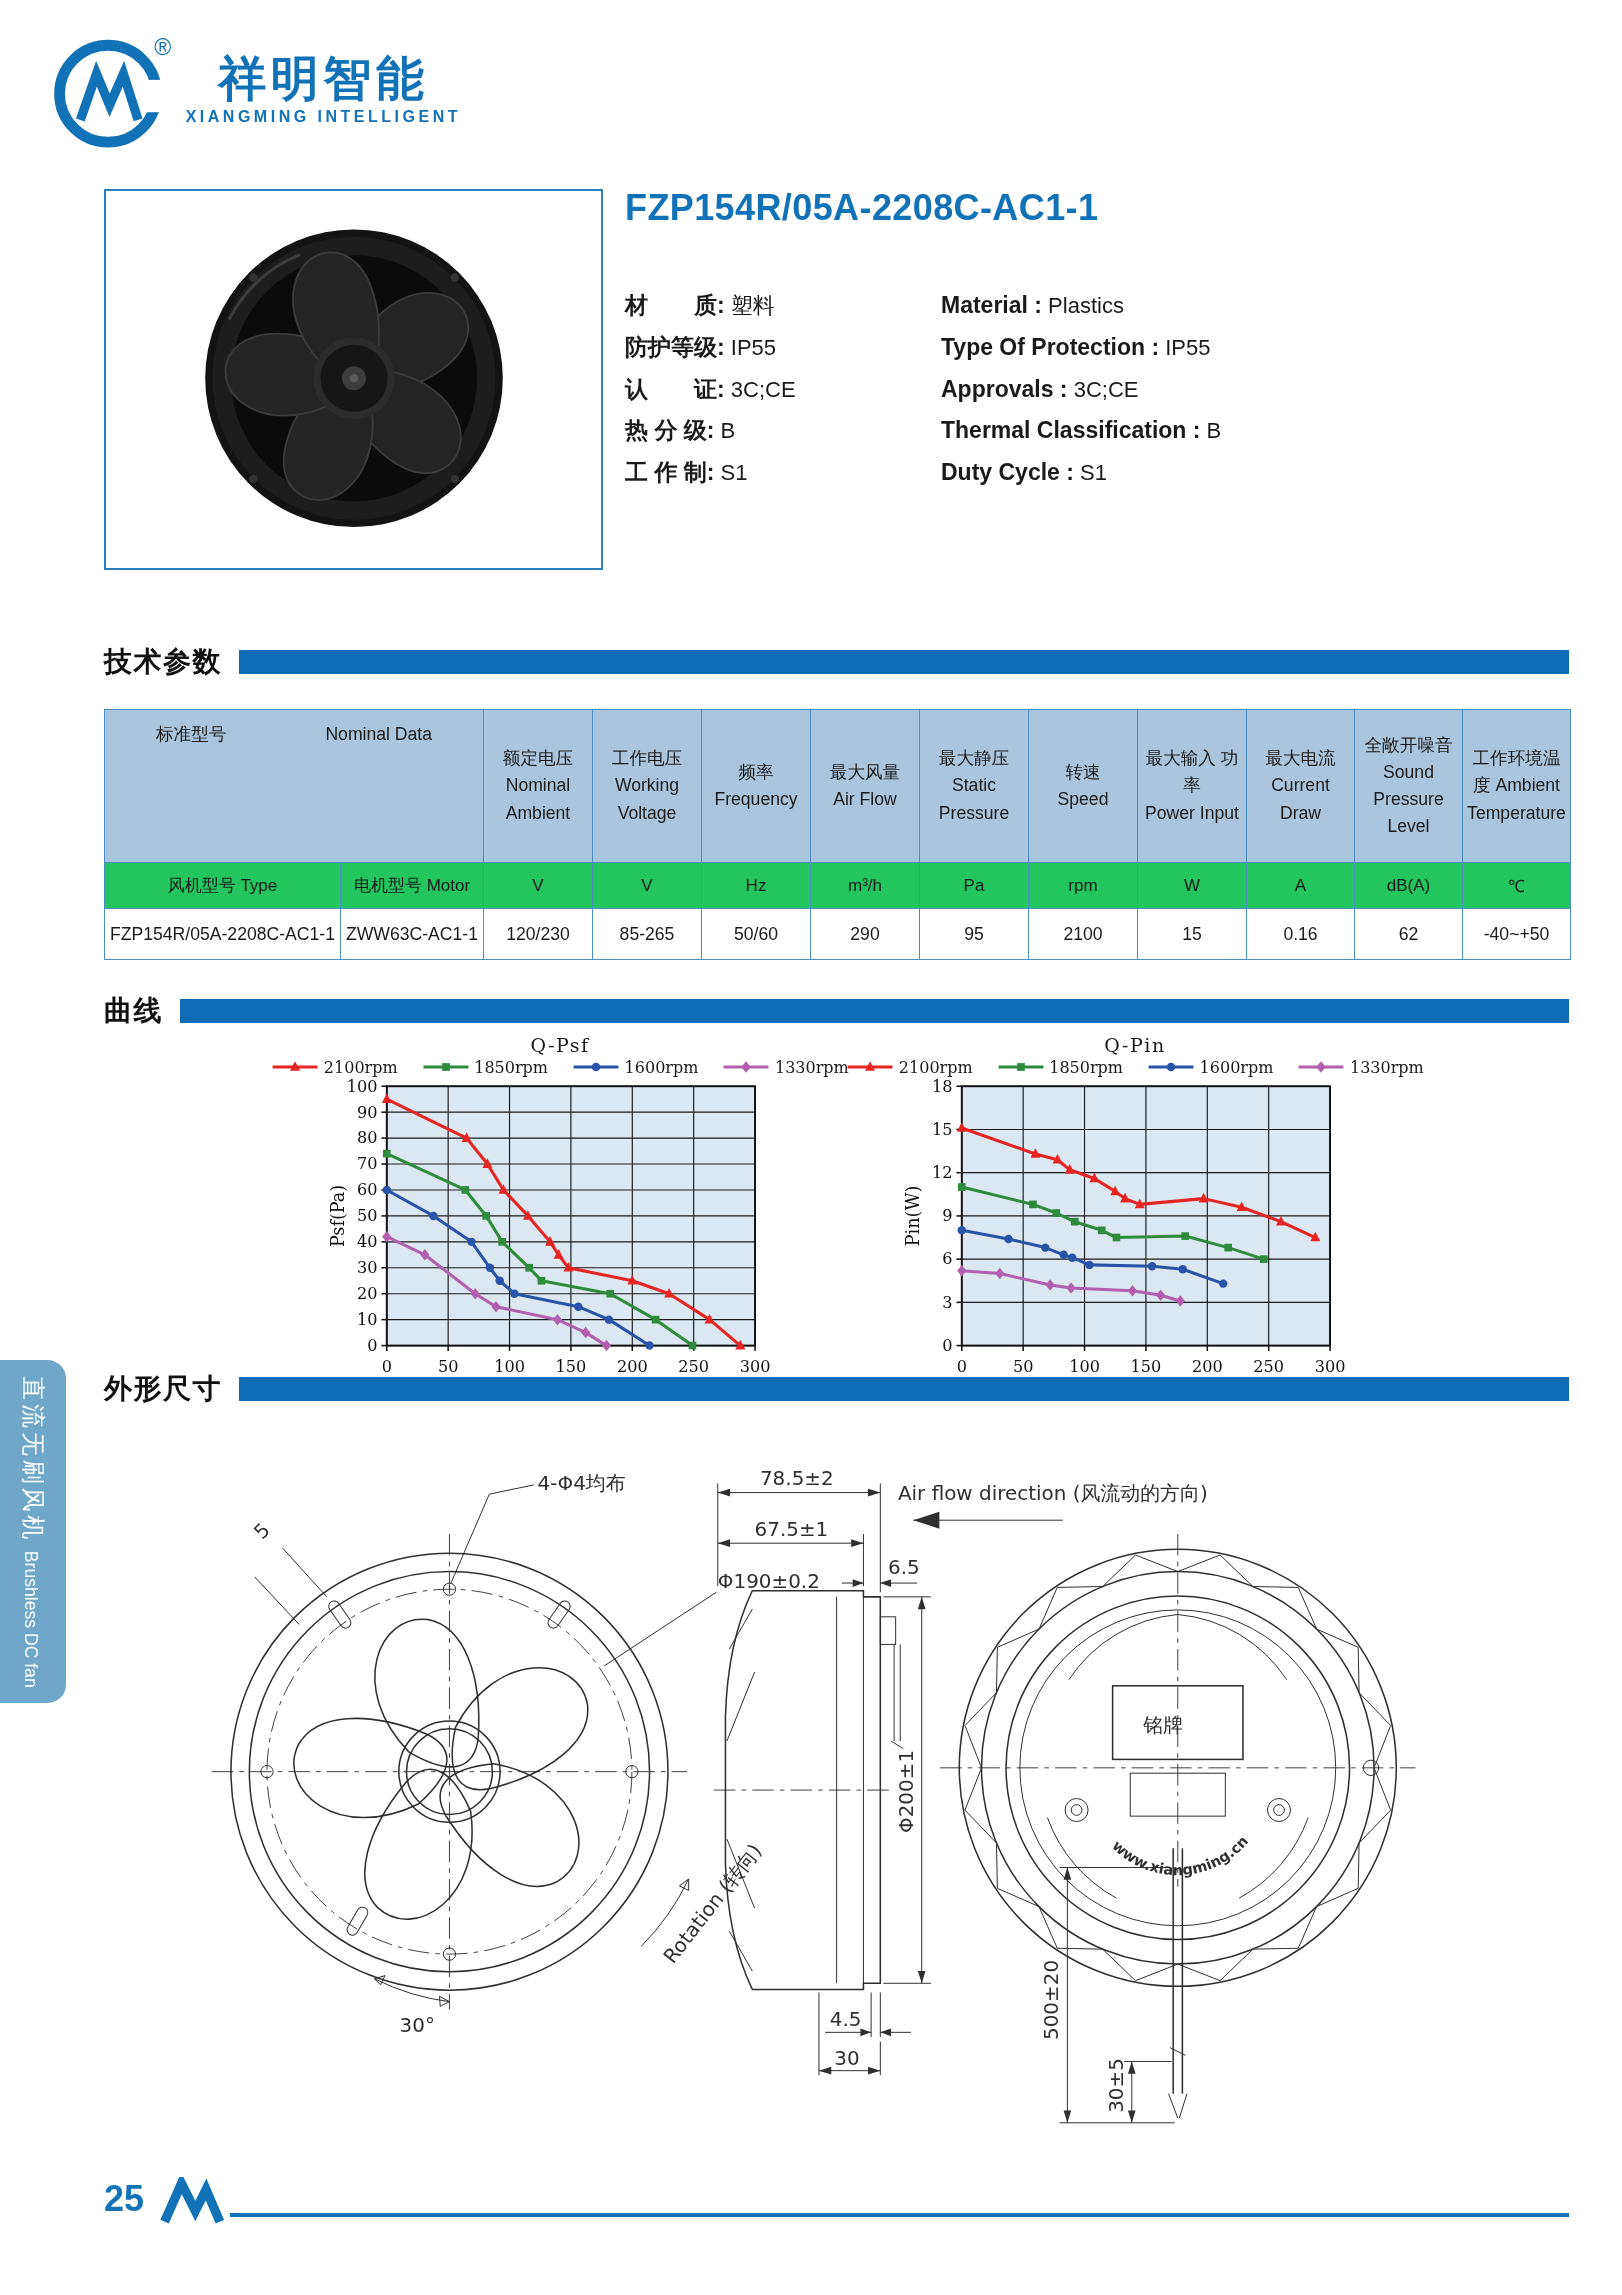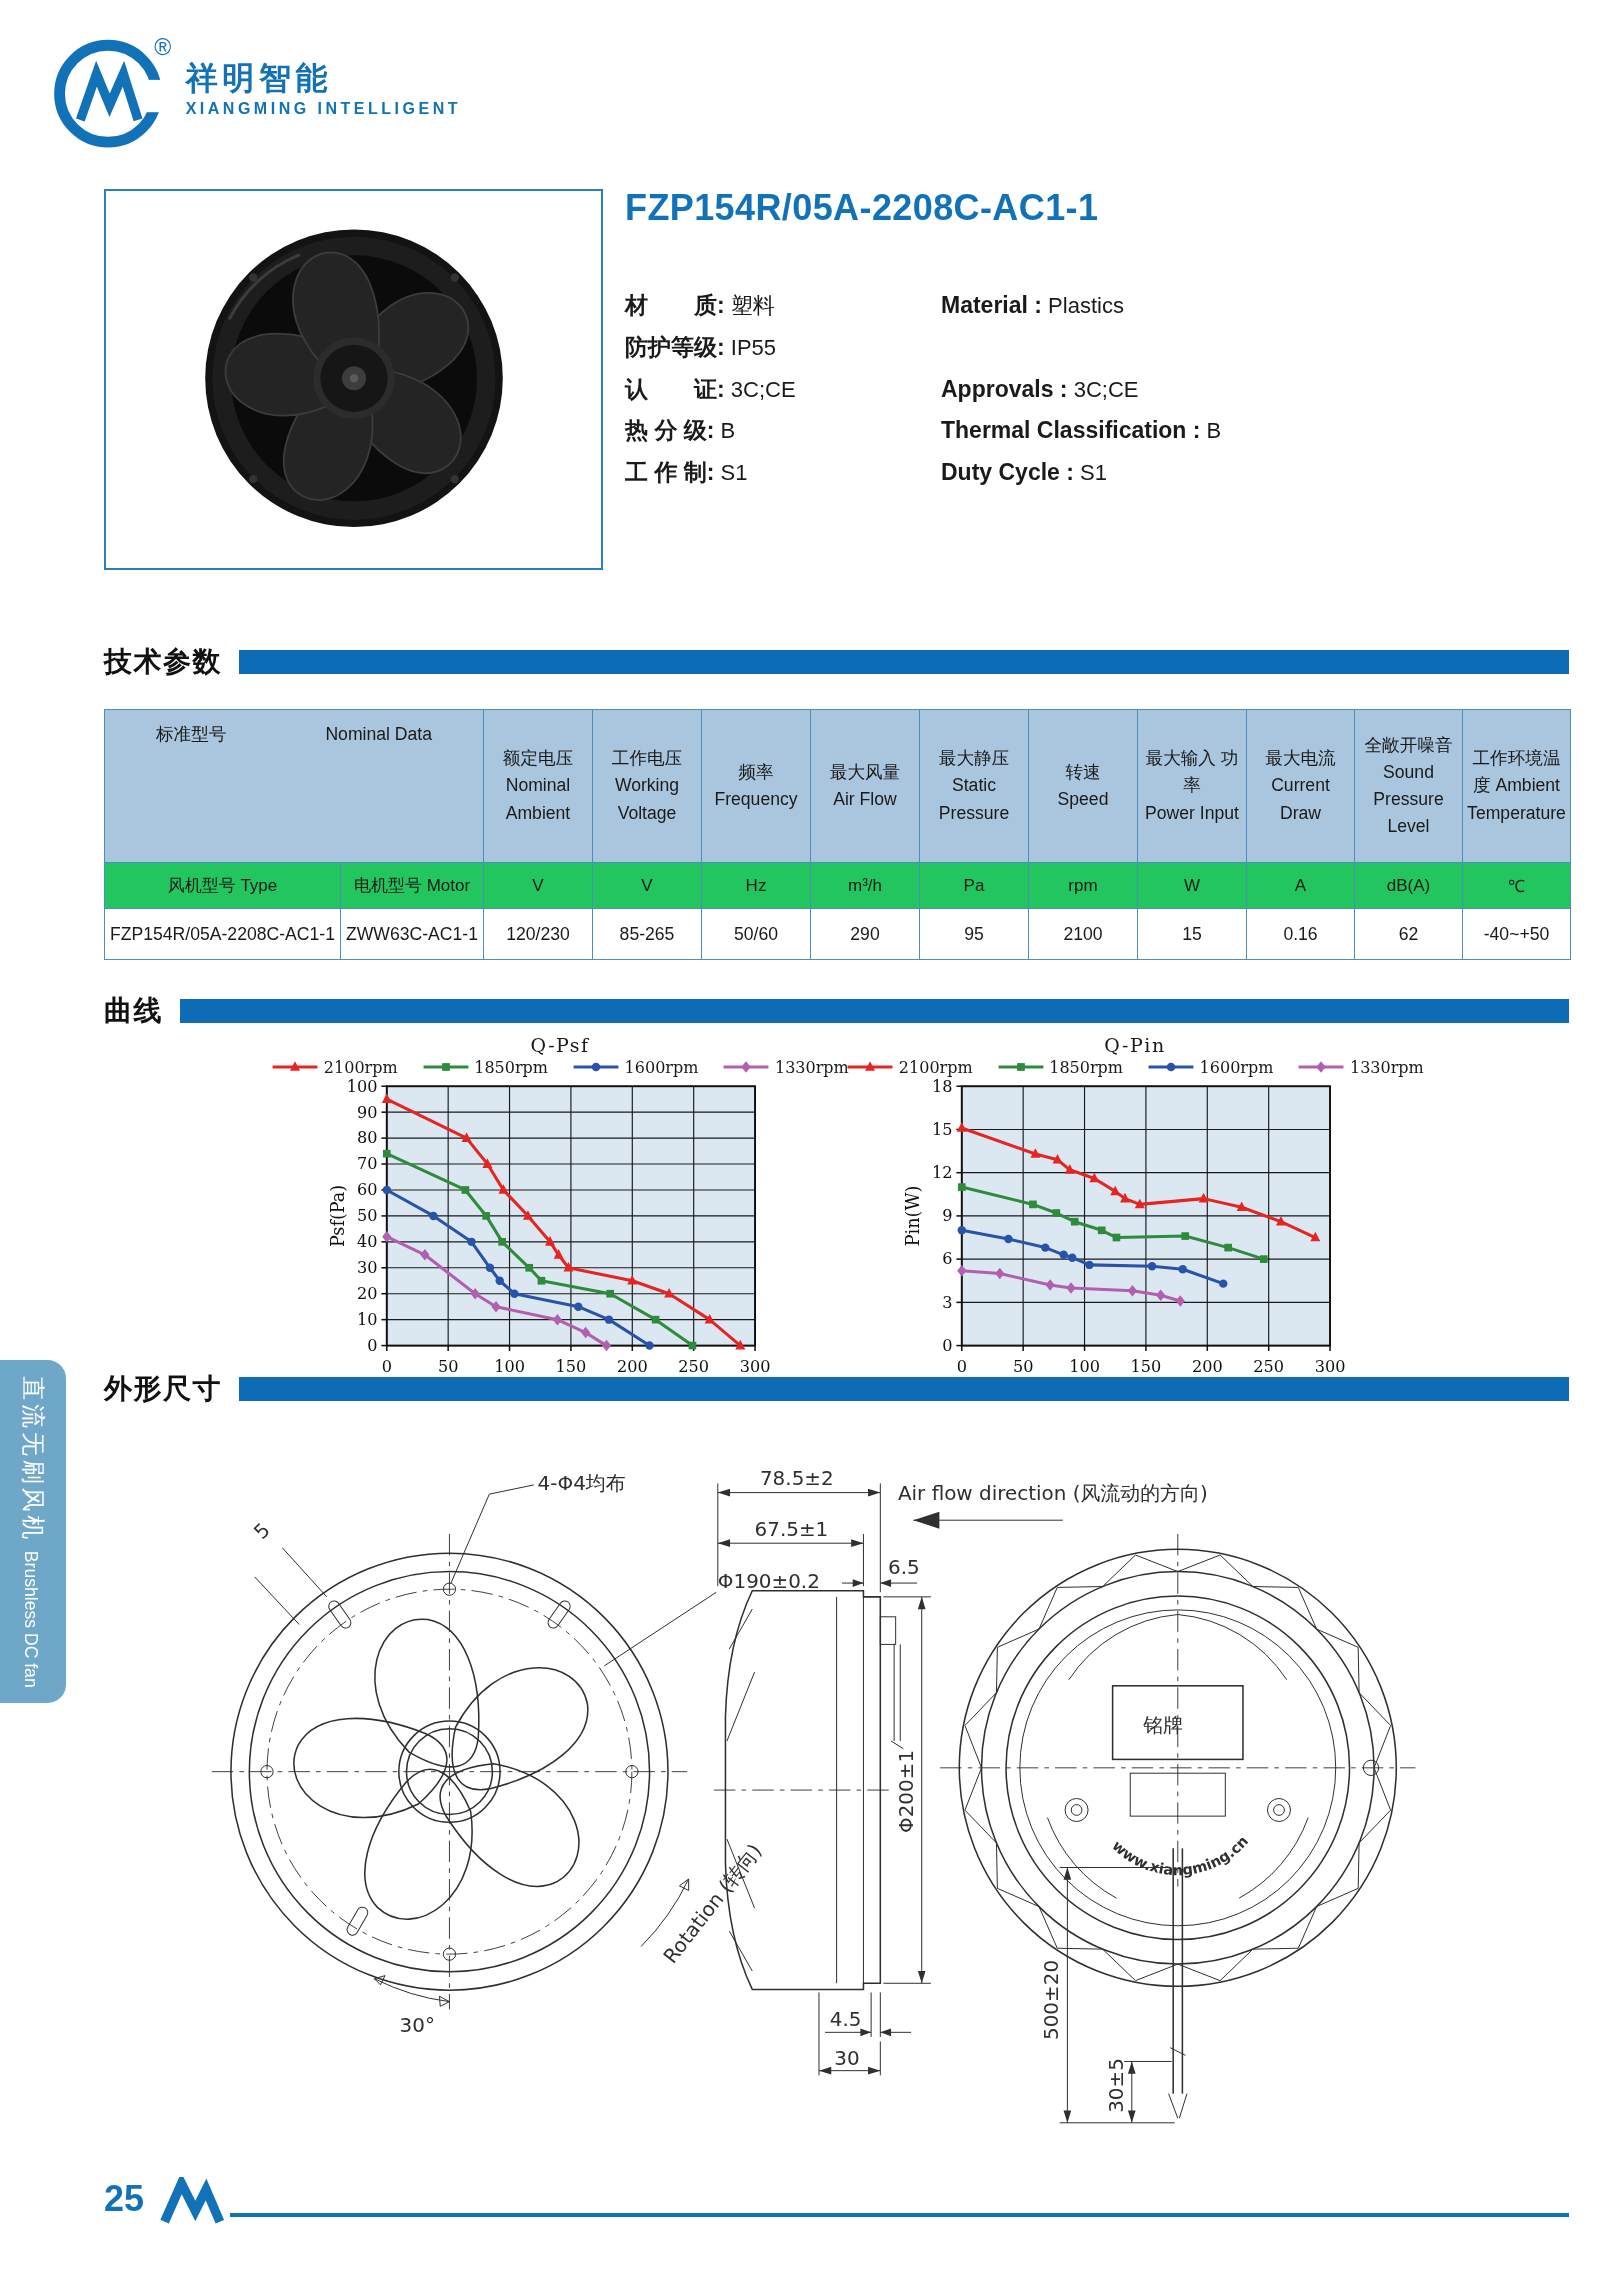--- a/index.html
+++ b/index.html
@@ -2,21 +2,21 @@
 <html style="font-size:12.3px"><head>
 <meta charset="utf-8">
 <style>
   html,body{margin:0;padding:0;background:#ffffff;}
   body{font-family:"Liberation Sans",sans-serif;color:#1a1a1a;}
   .page{position:relative;width:1623px;height:2295px;background:#fff;overflow:hidden;}
 
   
   .logo-wrap{position:absolute;left:48px;top:26px;display:flex;align-items:center;}
   .logo-text{margin-left:10.7px;}
-  .logo-cn{font-size:32px;font-weight:bold;color:#1272b8;letter-spacing:4.6px;line-height:1.1;}
+  .logo-cn{font-size:48px;font-weight:bold;color:#1272b8;letter-spacing:4.6px;line-height:1.1;text-align:center;}
   .logo-en{font-size:16px;font-weight:bold;color:#1272b8;letter-spacing:3.5px;margin-top:3.1px;}
 
   
   .photo-box{position:absolute;left:104px;top:189px;width:495px;height:377px;border:2.3px solid #2a7fc0;display:flex;align-items:center;justify-content:center;background:#fff;}
   .model-title{position:absolute;left:625px;top:187px;font-size:36px;font-weight:bold;color:#1272b8;letter-spacing:0.4px;}
   .specs{position:absolute;left:625px;top:291px;width:951px;}
   .spec-row{display:flex;margin-bottom:13px;font-size:22px;line-height:1.25;}
   .spec-cn{width:316px;flex:none;}
   .spec-cn b{font-size:23px;}
   .spec-en{width:614px;padding-left:230px;text-indent:-230px;}
@@ -108,20 +108,21 @@
 
   <div class="model-title">FZP154R/05A-2208C-AC1-1</div>
 
   <div class="specs">
     <div class="spec-row">
       <div class="spec-cn"><b>材　　质:</b> <span>塑料</span></div>
       <div class="spec-en"><b>Material :</b> <span>Plastics</span></div>
     </div>
     <div class="spec-row">
       <div class="spec-cn"><b>防护等级:</b> <span>IP55</span></div>
+      <div class="spec-en"><b>Type Of Protection :</b> <span>IP55</span></div>
     </div>
     <div class="spec-row">
       <div class="spec-cn"><b>认　　证:</b> <span>3C;CE</span></div>
       <div class="spec-en"><b>Approvals :</b> <span>3C;CE</span></div>
     </div>
     <div class="spec-row">
       <div class="spec-cn"><b>热 分 级:</b> <span>B</span></div>
       <div class="spec-en"><b>Thermal Classification :</b> <span>B</span></div>
     </div>
     <div class="spec-row">

